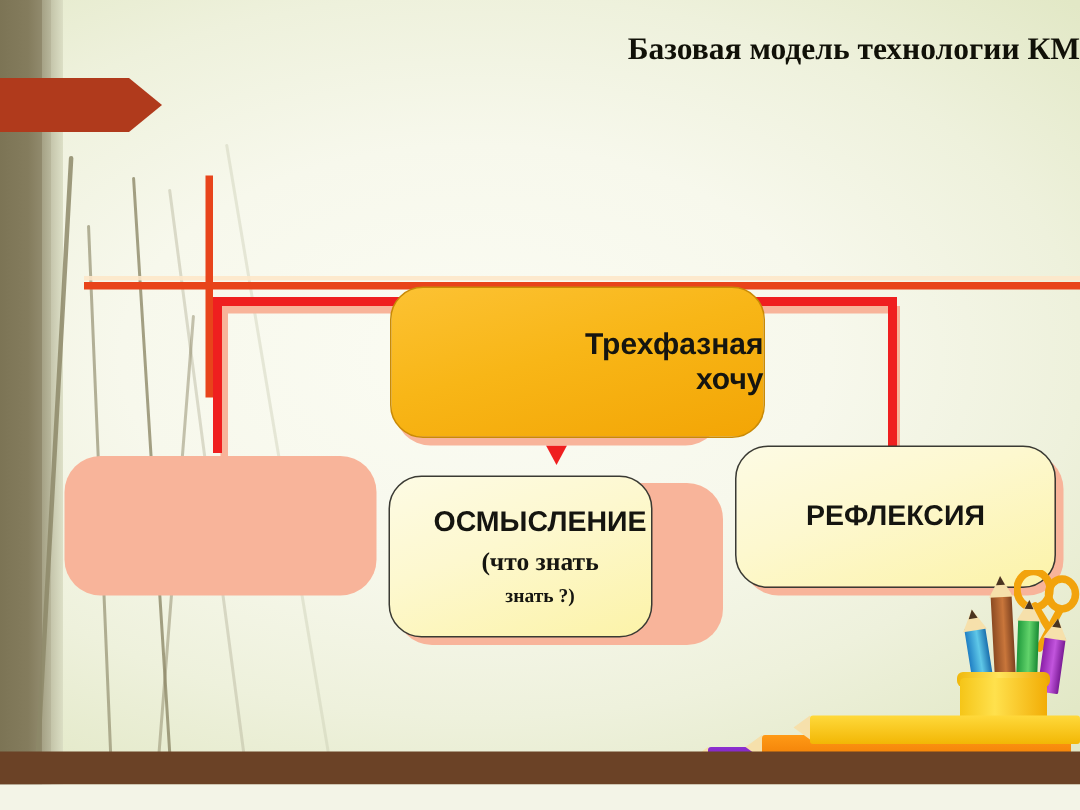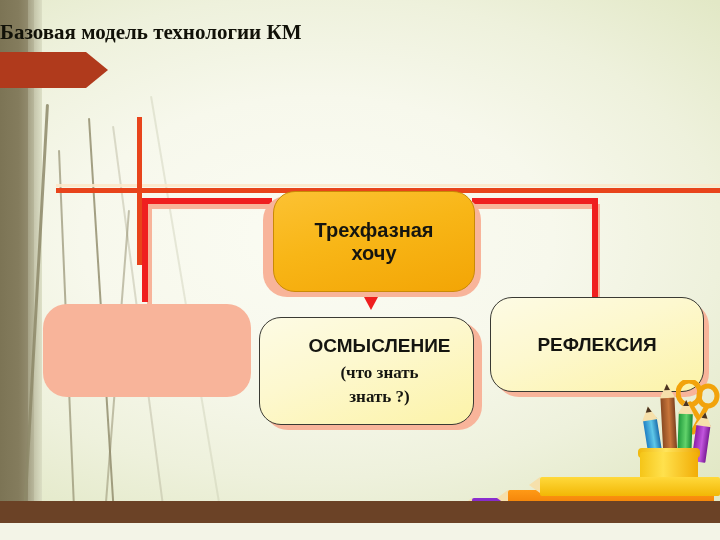--- a/index.html
+++ b/index.html
@@ -82,21 +82,21 @@
   }
   .title-sans{
     font-family:"Liberation Sans", sans-serif;font-weight:bold;color:#151510;
   }
   .sub-serif{
     font-family:"Liberation Serif", serif;font-weight:bold;color:#151510;
   }
 
   
   .slide-title{
-    position:absolute;left:0;top:20px;width:720px;text-align:left;
+    position:absolute;left:0;top:20px;width:720px;text-align:right;
     font-family:"Liberation Serif", serif;font-weight:bold;font-size:21px;color:#111108;
   }
 
   
   .pencil{position:absolute;}
   .pencil .body{position:absolute;left:0;top:0;width:100%;height:100%;border-radius:1px;}
   .pencil .tip{
     position:absolute;left:50%;top:-12px;transform:translateX(-50%);
     width:0;height:0;border-left:8px solid transparent;border-right:8px solid transparent;
     border-bottom:14px solid #f6e0ab;
@@ -158,32 +158,32 @@
   <div class="conn" style="left:592px;top:198px;width:6px;height:104px;"></div>
 
   <div style="position:absolute;left:364px;top:297px;width:0;height:0;
        border-left:7px solid transparent;border-right:7px solid transparent;
        border-top:13px solid #ef1f1f;"></div>
   <div style="position:absolute;left:368px;top:301px;width:0;height:0;
        border-left:6px solid transparent;border-right:6px solid transparent;
        border-top:11px solid #f8b49a;z-index:-1;"></div>
 
   <div class="box-shadow" style="left:263px;top:196px;width:218px;height:101px;"></div>
-  <div class="box amber" style="left:273px;top:191px;width:202px;height:101px;">
+  <div class="box amber" style="left:260px;top:191px;width:250px;height:101px;align-items:flex-end;">
     <div class="title-sans" style="font-size:20px;">Трехфазная</div>
     <div class="title-sans" style="font-size:20px;">хочу</div>
   </div>
 
   <div class="box-shadow" style="left:43px;top:304px;width:208px;height:93px;"></div>
 
   <div class="box-shadow" style="left:264px;top:322px;width:218px;height:108px;"></div>
-  <div class="box cream" style="left:259px;top:317px;width:215px;height:108px;padding-left:26px;">
+  <div class="box cream" style="left:259px;top:317px;width:176px;height:108px;padding-left:26px;">
     <div class="title-sans" style="font-size:19px;margin-bottom:6px;">ОСМЫСЛЕНИЕ</div>
     <div class="sub-serif" style="font-size:17px;">(что знать</div>
-    <div class="sub-serif" style="font-size:17px;margin-top:5px;">знать ?)</div>
+    <div class="sub-serif" style="font-size:13px;margin-top:5px;">знать ?)</div>
   </div>
 
   <div class="box-shadow" style="left:495px;top:302px;width:214px;height:95px;"></div>
   <div class="box cream" style="left:490px;top:297px;width:214px;height:95px;">
     <div class="title-sans" style="font-size:19px;">РЕФЛЕКСИЯ</div>
   </div>
 
   <svg class="scissors" viewBox="0 0 44 56">
     <ellipse cx="13" cy="13" rx="11" ry="12" fill="none" stroke="#f2a30c" stroke-width="5"></ellipse>
     <ellipse cx="32" cy="16" rx="9" ry="10" fill="none" stroke="#f2a30c" stroke-width="5"></ellipse>

